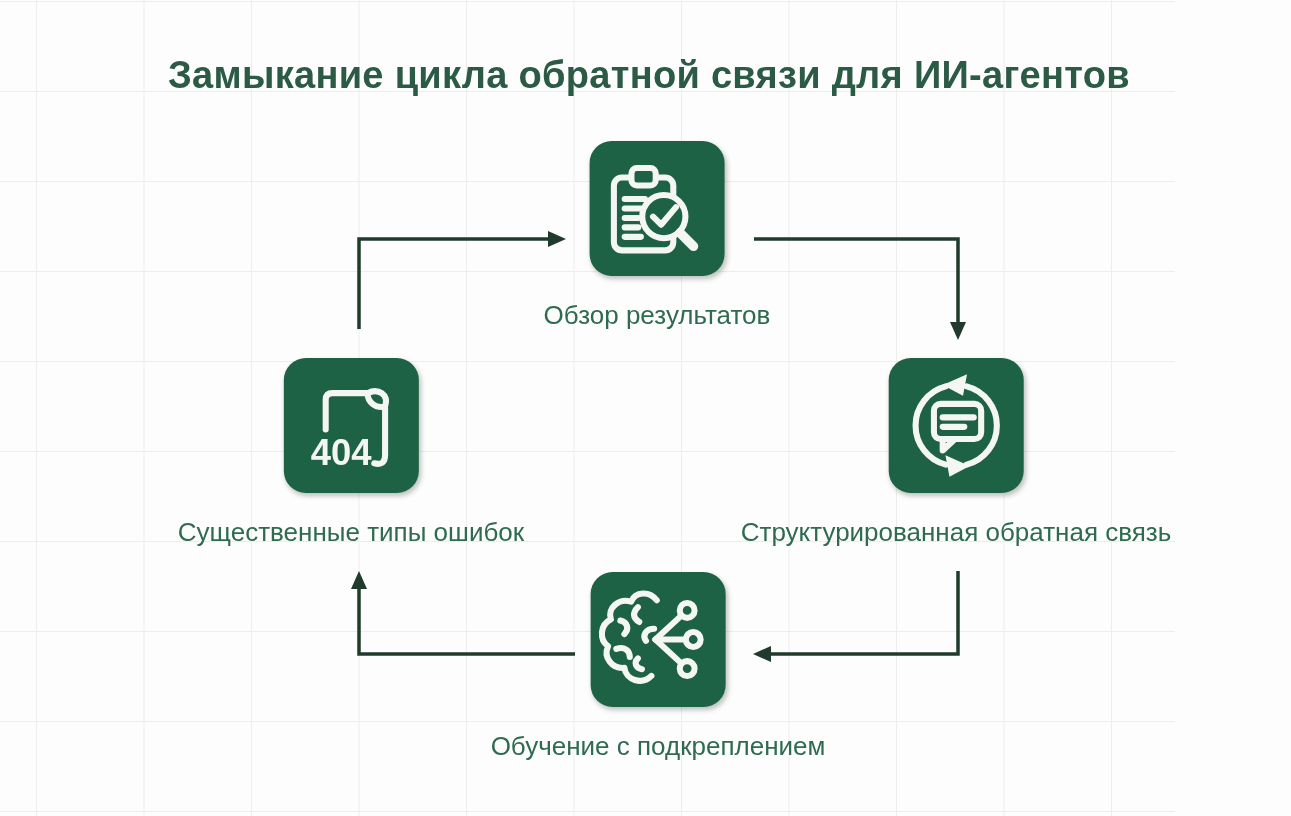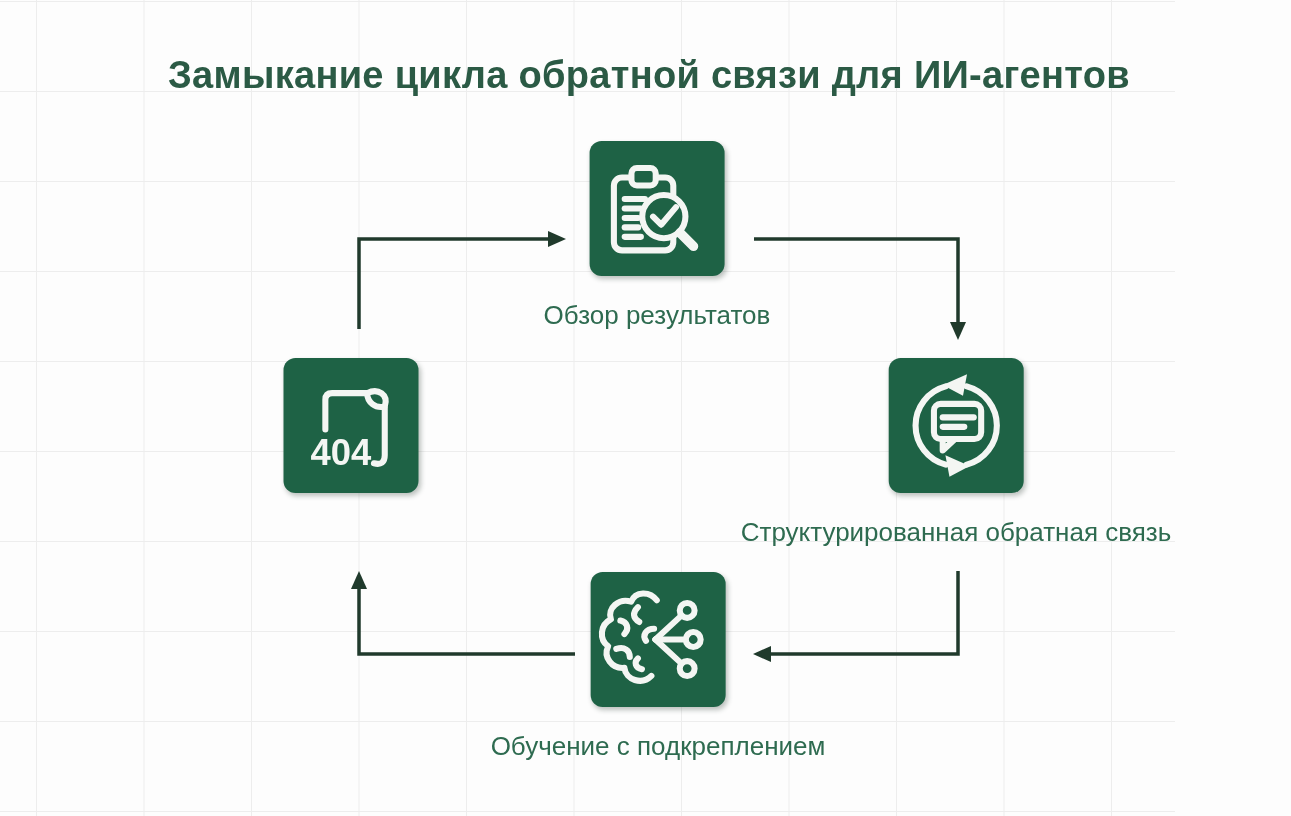--- a/index.html
+++ b/index.html
@@ -42,21 +42,21 @@
   .node {
     position: absolute;
     display: flex;
     flex-direction: column;
     align-items: center;
     transform: translateX(-50%);
   }
   .icon-box {
     width: 135px;
     height: 135px;
-    border-radius: 12px;
+    border-radius: 22px;
     background: var(--box-green);
     box-shadow: 2px 3px 5px rgba(20, 40, 30, 0.28);
     display: flex;
     align-items: center;
     justify-content: center;
     color: var(--icon-stroke);
   }
   .icon-box svg { width: 135px; height: 135px; display: block; }
   .node-label {
     margin-top: 24px;
@@ -173,15 +173,16 @@
 
   <div class="node node-left">
     <div class="icon-box">
       <svg viewBox="0 0 100 100" aria-hidden="true">
         <path class="icon-art" d="M 31 53 L 31 31 Q 31 26 36 26 L 62 26"></path>
         <path class="icon-art" d="M 62 26 C 70 22 78 27 75 36 C 68 37.5 62 33 62 26 Z"></path>
         <path class="icon-art" d="M 75 37 L 75 72 Q 75 80 67 78"></path>
         <text class="icon-digits" x="42.5" y="79.5" text-anchor="middle">404</text>
       </svg>
     </div>
+    <div class="node-label">Существенные типы ошибок</div>
   </div>
 
 </div>
 
 </body></html>

